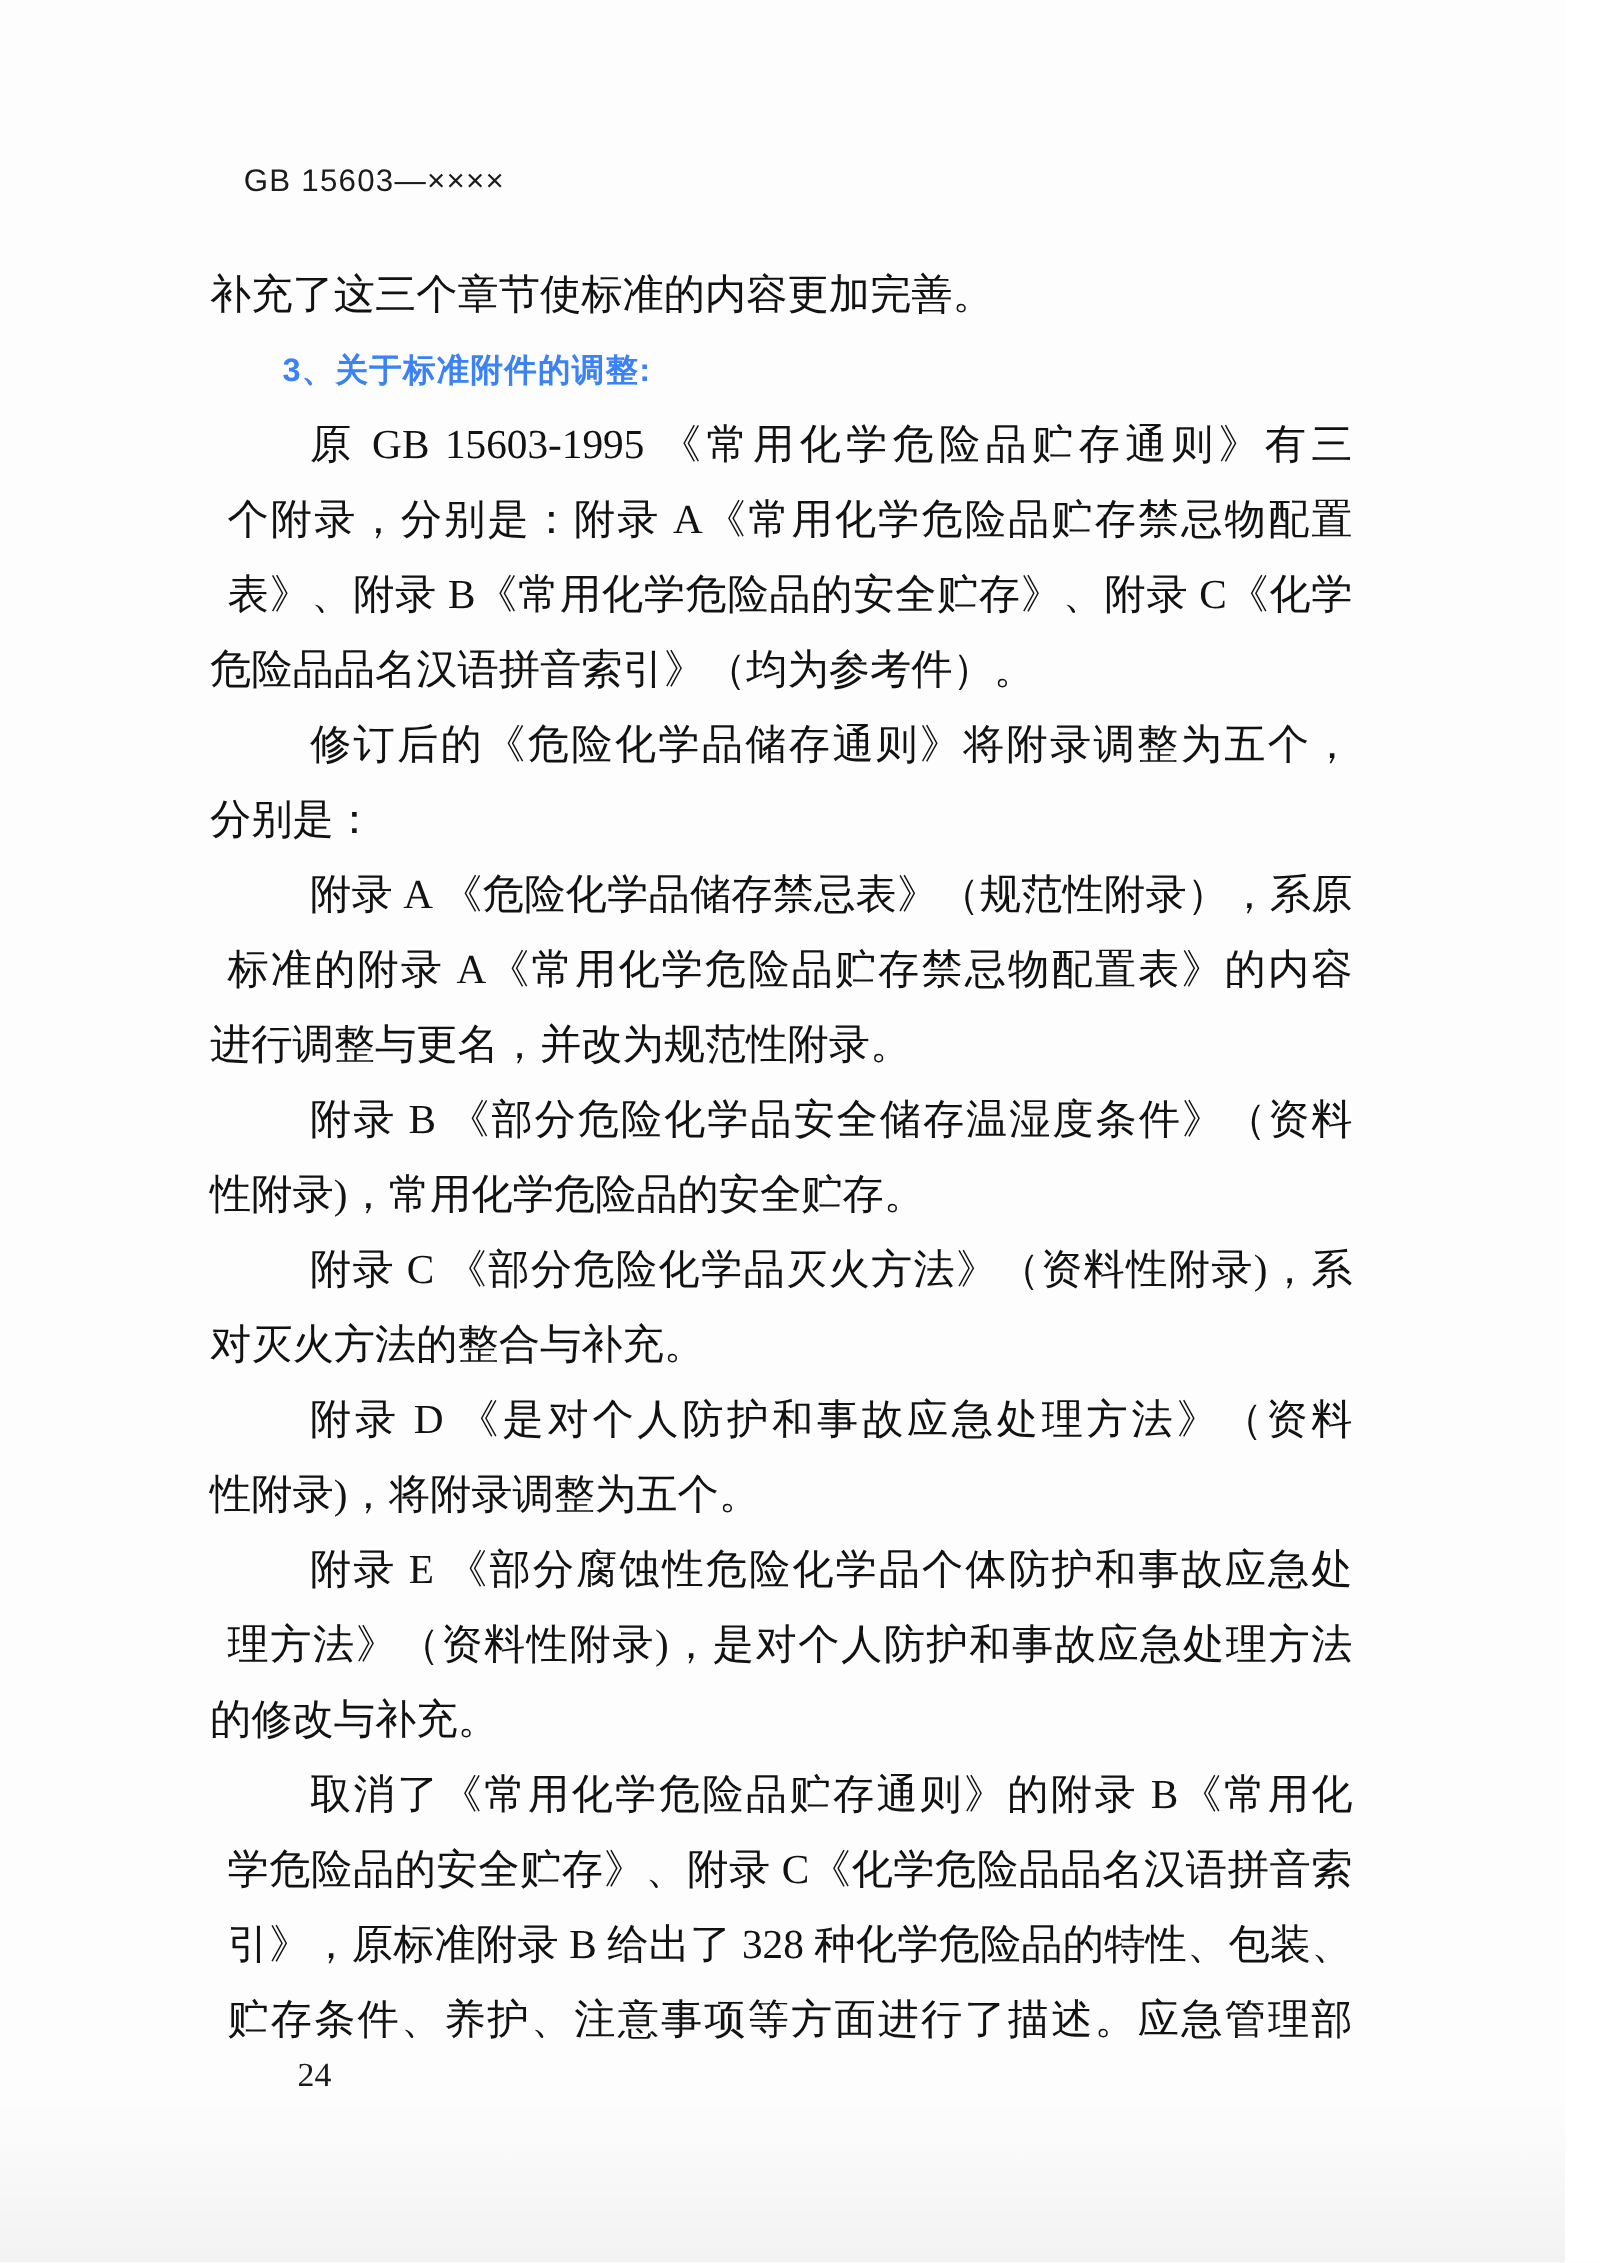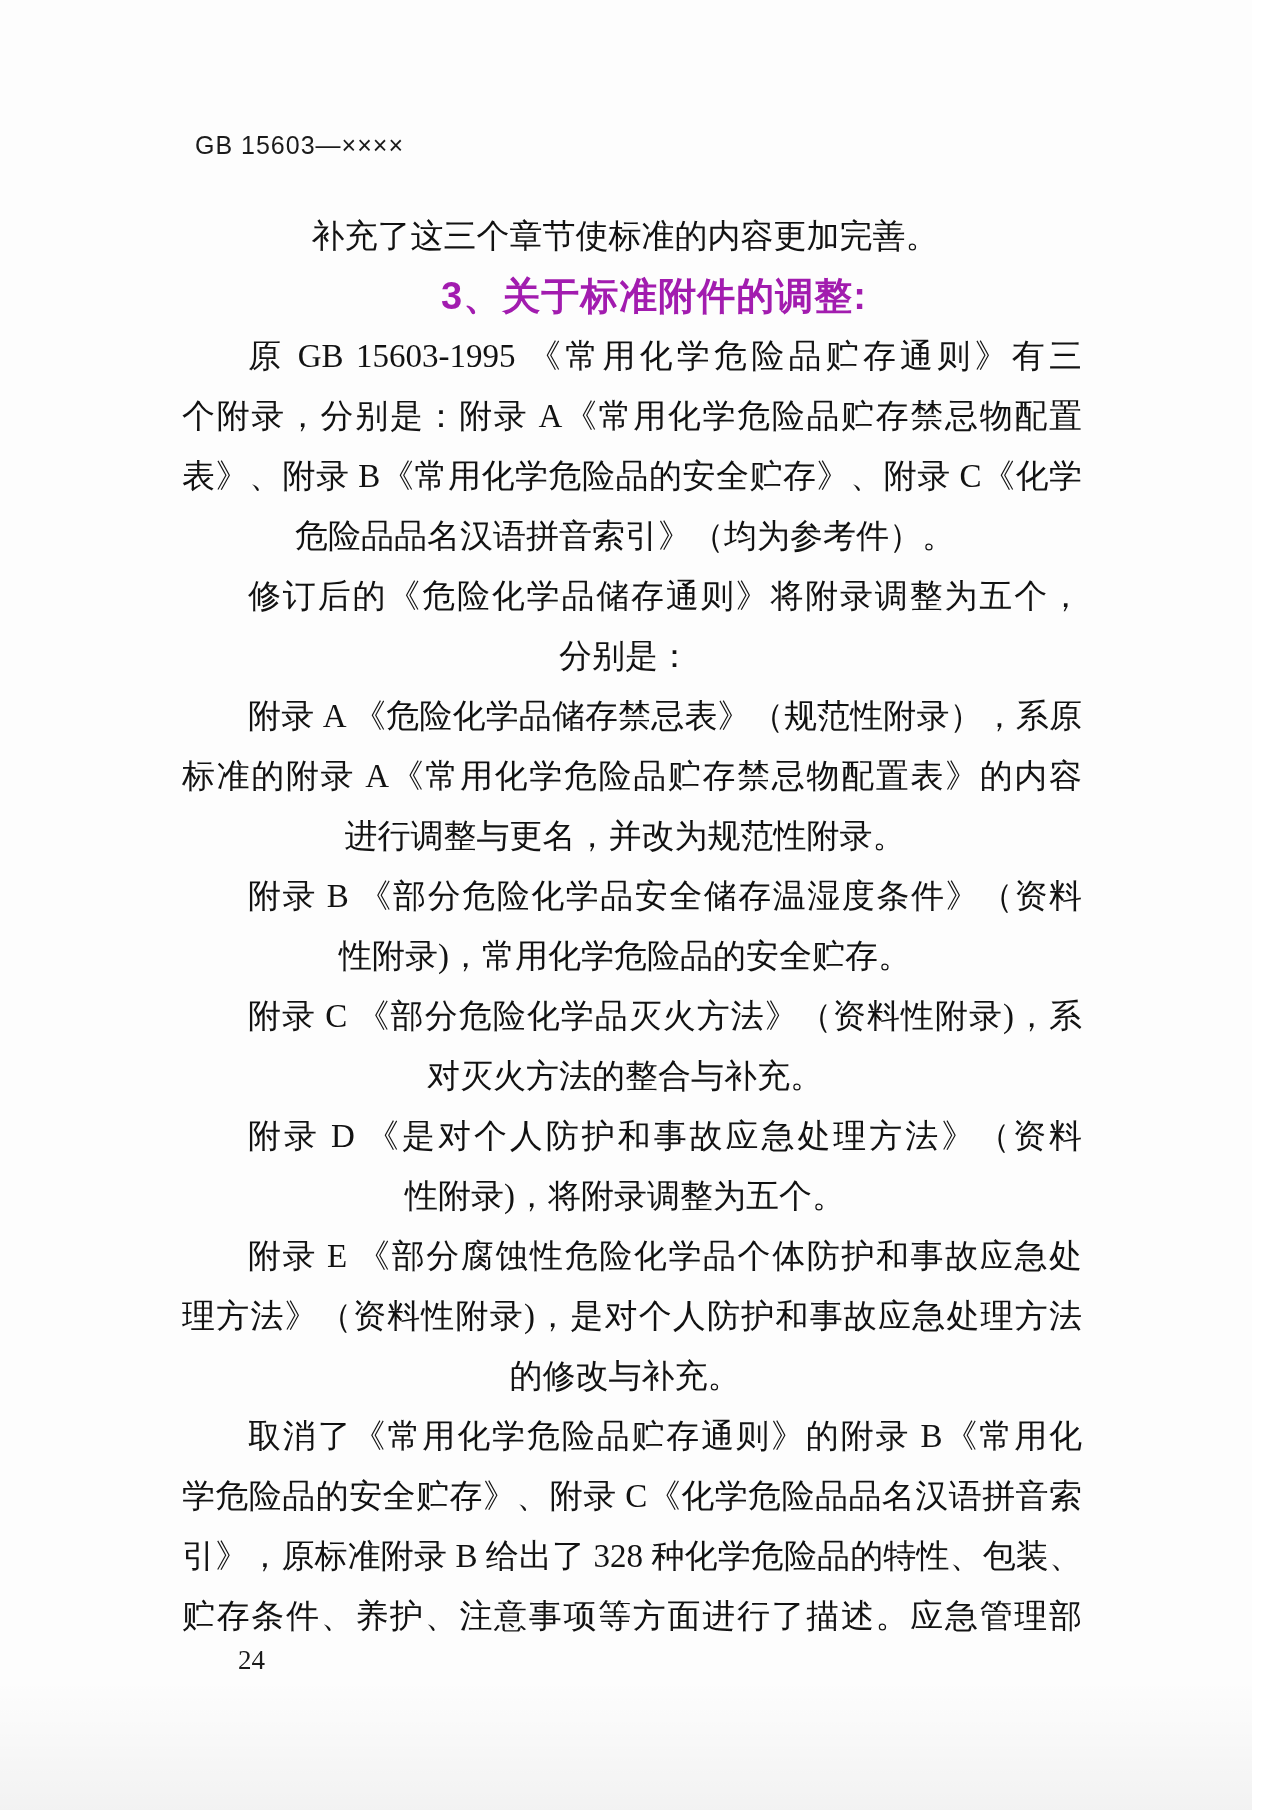--- a/index.html
+++ b/index.html
@@ -23,29 +23,29 @@
     font-family:"Liberation Sans","DejaVu Sans",sans-serif;
     font-size:25px;letter-spacing:1px;color:#1b1b1b;
   }
   .content{
     position:absolute;left:168px;top:206px;width:914px;
     color:#121212;
   }
   .line{
     font-size:33px;
     height:60px;line-height:60px;
-    text-align:center;
+    text-align:left;
     white-space:normal;
     overflow:visible;
   }
   .j{ text-align:justify; text-align-last:justify;margin-left:14px; }
   .ind{ text-indent:66px; }
   .heading{
     font-family:"Liberation Sans","DejaVu Sans",sans-serif;
-    font-weight:bold;font-size:38px;color:#a21caf;
+    font-weight:bold;font-size:26px;color:#3b82f6;
     text-indent:58px;letter-spacing:1px;
   }
   .page-number{
     position:absolute;left:238px;top:1645px;
     font-size:27px;color:#1b1b1b;
   }
   .watermark{
     position:absolute;left:1058px;top:1737px;
     display:flex;align-items:center;gap:8px;
   }

